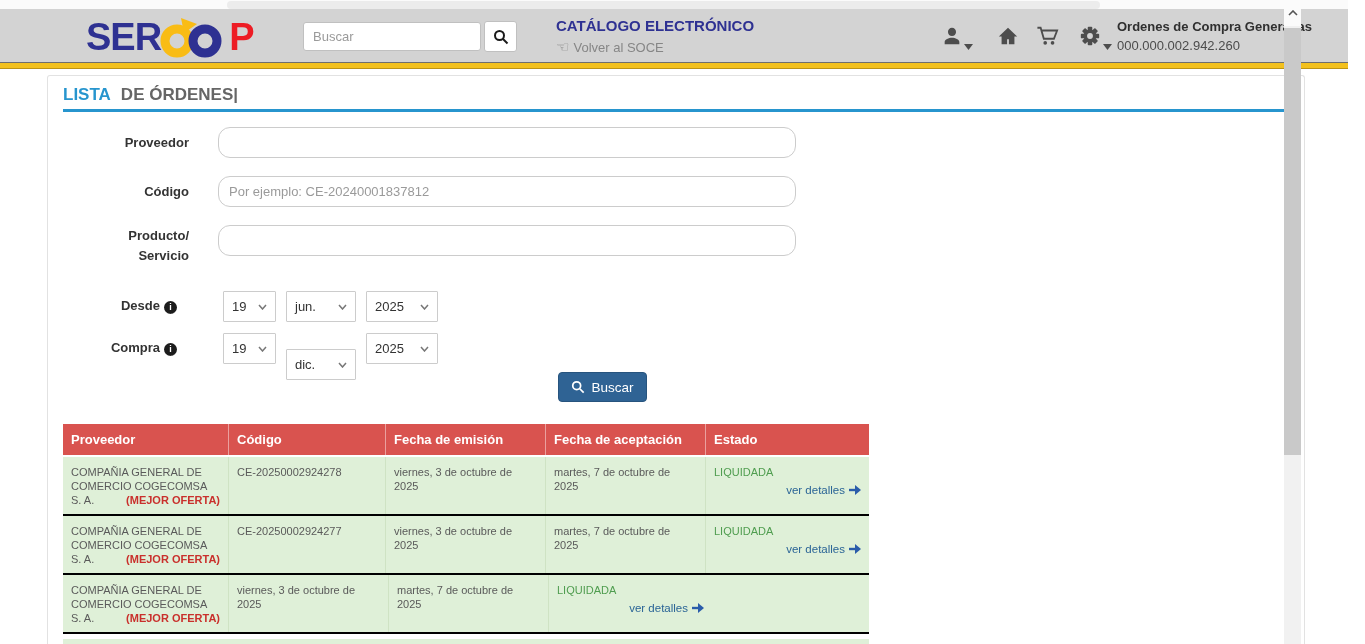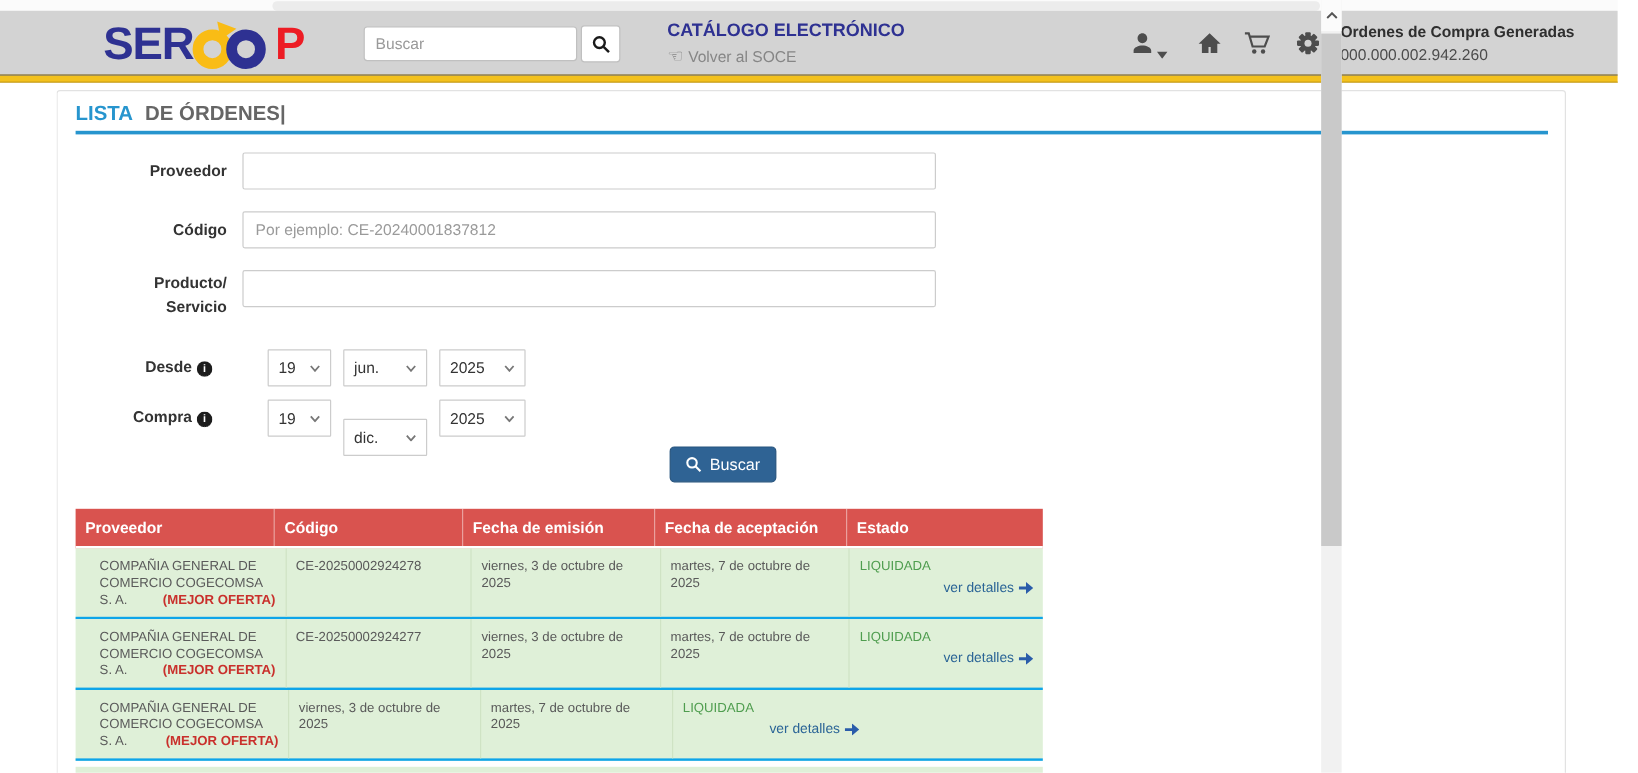--- a/index.html
+++ b/index.html
@@ -1,18 +1,18 @@
 <!DOCTYPE html>
 <html><head>
 <meta charset="utf-8">
 <style>
   * { margin:0; padding:0; box-sizing:border-box; }
   html,body { width:1365px; height:644px; overflow:hidden; background:#fff;
               font-family:"Liberation Sans", sans-serif; }
-  #stage { position:relative; width:1118px; height:644px; background:#fff; }
+  #stage { position:relative; width:1301px; height:644px; background:#fff; }
 
   
   #top-strip { position:absolute; top:0; left:0; width:1348px; height:9px; background:#fbfbfb; }
   #top-strip-bar { position:absolute; left:227px; top:1px; width:873px; height:8px;
                    background:#ececec; border-radius:7px; }
 
   
   #header { position:absolute; top:9px; left:0; width:1348px; height:53px; background:#d3d3d3; }
 
   .logo { position:absolute; left:86px; top:5px; display:flex; align-items:center;
@@ -49,22 +49,22 @@
   #card { position:absolute; left:47px; top:6px; width:1258px; height:600px; background:#fff;
           border:1px solid #e2e2e2; border-bottom:none; border-radius:3px 3px 0 0; }
 
   .card-title { position:absolute; left:15px; top:9px; font-size:17px; font-weight:bold; }
   .card-title .hl   { color:#2795ce; }
   .card-title .rest { color:#666; margin-left:10px; }
   .title-underline  { position:absolute; left:15px; top:33px; width:1227px; height:3px; background:#2795ce; }
 
   .flabel { position:absolute; left:0; width:141px; text-align:right;
             font-size:13px; font-weight:bold; color:#333; }
-  .finput { position:absolute; left:154px; width:578px; height:31px; border:1px solid #ccc;
-            border-radius:2px; padding:0 10px; font-size:13px; color:#555; background:#fff;
+  .finput { position:absolute; left:170px; width:578px; height:31px; border:1px solid #ccc;
+            border-radius:12px; padding:0 10px; font-size:13px; color:#555; background:#fff;
             outline:none; font-family:"Liberation Sans", sans-serif; }
   .finput::placeholder { color:#9a9a9a; }
 
   .date-label { position:absolute; left:0; width:129px; text-align:right; font-size:13px;
                 font-weight:bold; color:#333; }
   .info-ic { display:inline-block; width:13px; height:13px; margin-left:4px; background:#1c1c1c;
              color:#fff; font-size:9px; font-weight:bold; line-height:13px; text-align:center;
              border-radius:50%; border-bottom:1px dotted #444; cursor:pointer; font-style:normal; }
 
   .sel { position:absolute; height:31px; border:1px solid #ccc; border-radius:1px; background:#fff;
@@ -73,21 +73,21 @@
 
   .buscar-btn { position:absolute; left:510px; top:296px; width:89px; height:30px; background:#2f6394;
                 border:1px solid #27547e; border-radius:4px; color:#fff; font-size:13.5px;
                 display:flex; align-items:center; justify-content:center; gap:6px; cursor:pointer; }
 
   
   #table { position:absolute; left:15px; top:348px; width:806px; }
   .thead { display:flex; background:#d9534f; border-bottom:2px solid #fff; }
   .thead .cell { color:#fff; font-size:13px; font-weight:bold; padding:8px 8px;
                  border-right:1px solid rgba(255,255,255,.45); }
-  .trow { display:flex; background:#dff0d8; border-bottom:2px solid #0ea5e9; height:59px; position:relative;padding-left:12px; }
+  .trow { display:flex; background:#dff0d8; border-bottom:2px solid #000000; height:59px; position:relative; }
   .trow .cell { font-size:11px; color:#5a5a5a; padding:8px 8px; line-height:14px;
                 border-right:1px solid #cfe3c4; position:relative; }
   .c1 { width:166px; } .c2 { width:157px; } .c3 { width:160px; } .c4 { width:160px; }
   .c5 { width:163px; border-right:none !important; }
   .badge { position:absolute; right:8px; top:36px; color:#c9302c; font-weight:bold; font-size:11px; }
   .estado { color:#4f9d4f; font-size:11px; }
   .detalles { position:absolute; right:8px; top:26px; color:#2a6496; font-size:11.5px;
               cursor:pointer; display:flex; align-items:center; gap:4px; }
   .trow-partial { background:#dff0d8; height:7px; margin-top:5px; width:806px; }
 

